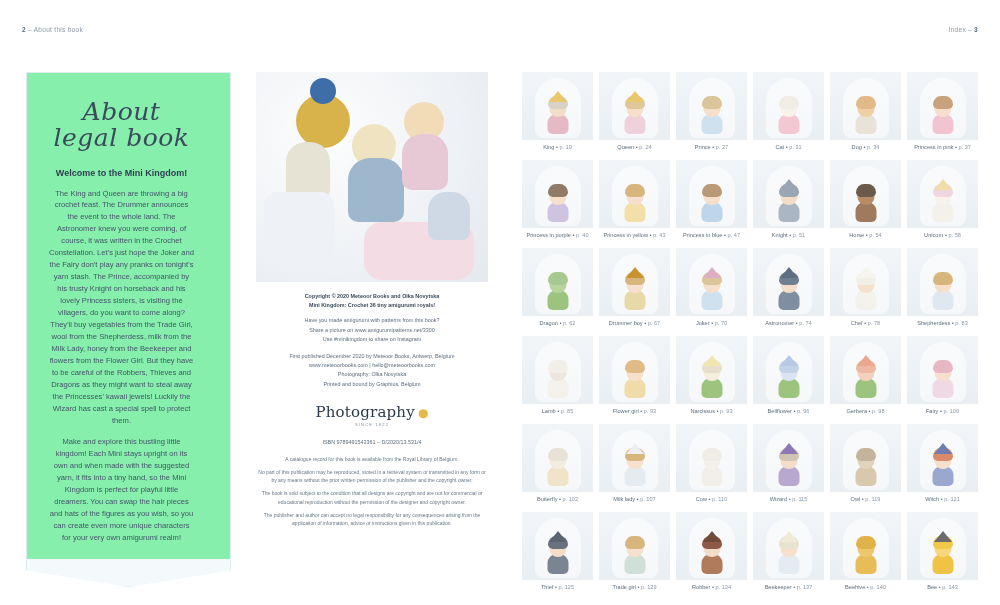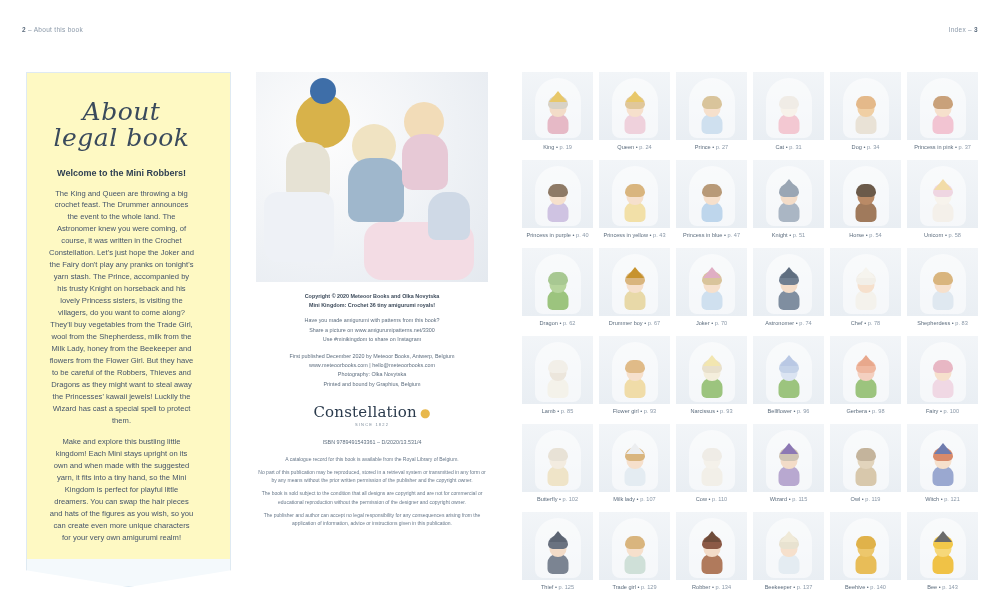--- a/index.html
+++ b/index.html
@@ -37,21 +37,21 @@
     font-weight: bold;
   }
 
   
   .about-panel {
     position: absolute;
     left: 26px;
     top: 72px;
     width: 205px;
     height: 490px;
-    background: #fef9c3;
+    background: #86efac;
     border: 1px solid #dfeaf2;
     box-sizing: border-box;
     padding: 26px 36px 0 22px;
   }
   .about-panel:after {
     content: "";
     position: absolute;
     left: -1px;
     right: -1px;
     bottom: -26px;
@@ -261,21 +261,21 @@
   <div class="runhead right">
     <span>Index –</span>
     <span class="folio">3</span>
   </div>
 
   <div class="about-panel">
     <div class="script-title">
       <span>About</span>
       <span>legal book</span>
     </div>
-    <div class="welcome">Welcome to the Mini Robbers!</div>
+    <div class="welcome">Welcome to the Mini Kingdom!</div>
     <div class="about-body">
       <p>The King and Queen are throwing a big crochet feast. The Drummer announces the event to the whole land. The Astronomer knew you were coming, of course, it was written in the Crochet Constellation. Let's just hope the Joker and the Fairy don't play any pranks on tonight's yarn stash. The Prince, accompanied by his trusty Knight on horseback and his lovely Princess sisters, is visiting the villagers, do you want to come along? They'll buy vegetables from the Trade Girl, wool from the Shepherdess, milk from the Milk Lady, honey from the Beekeeper and flowers from the Flower Girl. But they have to be careful of the Robbers, Thieves and Dragons as they might want to steal away the Princesses' kawaii jewels! Luckily the Wizard has cast a special spell to protect them.</p>
       <p>Make and explore this bustling little kingdom! Each Mini stays upright on its own and when made with the suggested yarn, it fits into a tiny hand, so the Mini Kingdom is perfect for playful little dreamers. You can swap the hair pieces and hats of the figures as you wish, so you can create even more unique characters for your very own amigurumi realm!</p>
     </div>
     <div class="signature">Olka</div>
   </div>
 
   <div class="photo">
     <div class="blob" style="left:40px;top:22px;width:54px;height:54px;background:#d8b24a;"></div>
     <div class="blob" style="left:54px;top:6px;width:26px;height:26px;background:#3e6ea8;"></div>
@@ -300,21 +300,21 @@
       <span>Use #minikingdom to share on Instagram</span>
     </p>
     <p>
       <span>First published December 2020 by Meteoor Books, Antwerp, Belgium</span><br>
       <span>www.meteoorbooks.com | hello@meteoorbooks.com</span><br>
       <span>Photography: Olka Novytska</span><br>
       <span>Printed and bound by Graphius, Belgium</span>
     </p>
 
     <div class="brand">
-      <span>Constellation</span><span class="sheep">●</span>
+      <span>Photography</span><span class="sheep">●</span>
       <span class="brand-sub">SINCE 1822</span>
     </div>
 
     <div class="isbn">ISBN 9789491543361 – D/2020/13.531/4</div>
 
     <div class="legal">
       <p>A catalogue record for this book is available from the Royal Library of Belgium.</p>
       <p>No part of this publication may be reproduced, stored in a retrieval system or transmitted in any form or by any means without the prior written permission of the publisher and the copyright owner.</p>
       <p>The book is sold subject to the condition that all designs are copyright and are not for commercial or educational reproduction without the permission of the designer and copyright owner.</p>
       <p>The publisher and author can accept no legal responsibility for any consequences arising from the application of information, advice or instructions given in this publication.</p>

